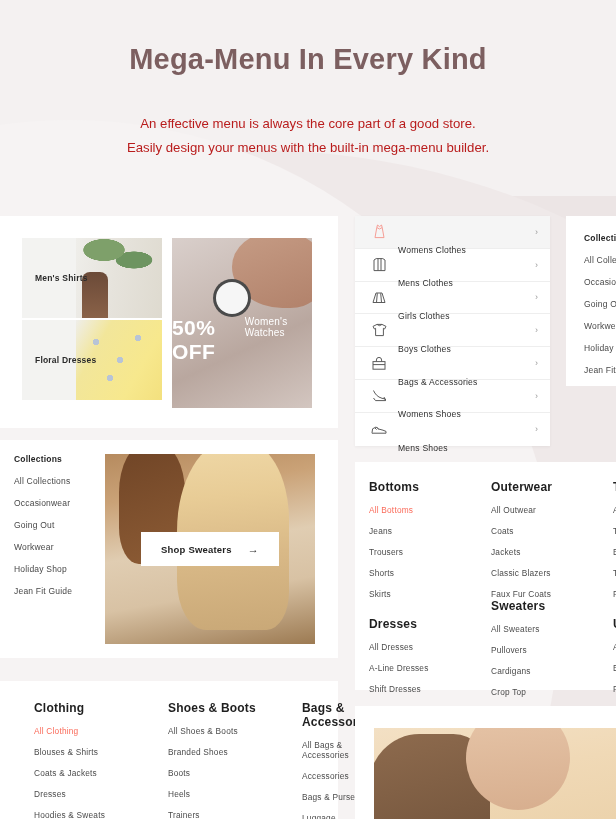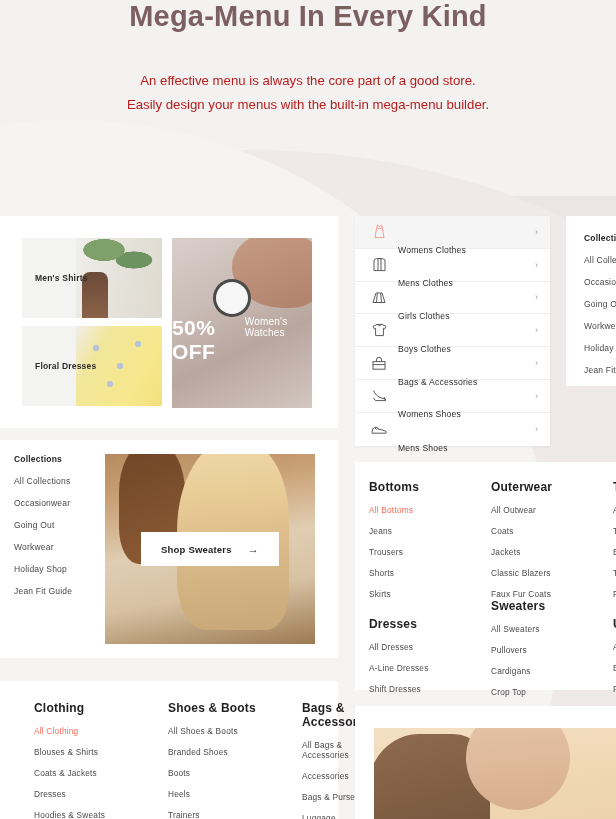--- a/index.html
+++ b/index.html
@@ -46,20 +46,21 @@
     background: #efe9e9;
   }
 
   
   .hero {
     position: absolute; left: 0; right: 0; top: 0; height: 196px;
     text-align: center;
     z-index: 5;
   }
   .hero-title {
+    margin-top: 43px;
     font-size: 29px;
     font-weight: 700;
     letter-spacing: .2px;
     color: #7c5f60;
   }
   .hero-sub {
     margin-top: 36px;
     font-size: 13.2px;
     line-height: 24px;
     color: #b91c1c;
@@ -68,21 +69,21 @@
   
   .panel {
     position: absolute;
     background: #ffffff;
     z-index: 4;
   }
 
   
   #panel-collage { left: -44px; top: 216px; width: 382px; height: 212px; }
   .collage { position: absolute; left: 66px; top: 22px; display: flex; gap: 10px; }
-  .col-left { display: flex; flex-direction: column; gap: 8px; }
+  .col-left { display: flex; flex-direction: column; gap: 2px; }
   .thumb {
     width: 140px; height: 80px;
     background: #f3f3f1;
     position: relative;
     overflow: hidden;
     display: flex; align-items: center;
   }
   .thumb .tlabel {
     font-size: 8.5px; font-weight: 700; color: #2b2b2b;
     margin-left: 13px; z-index: 2; letter-spacing: .2px;

